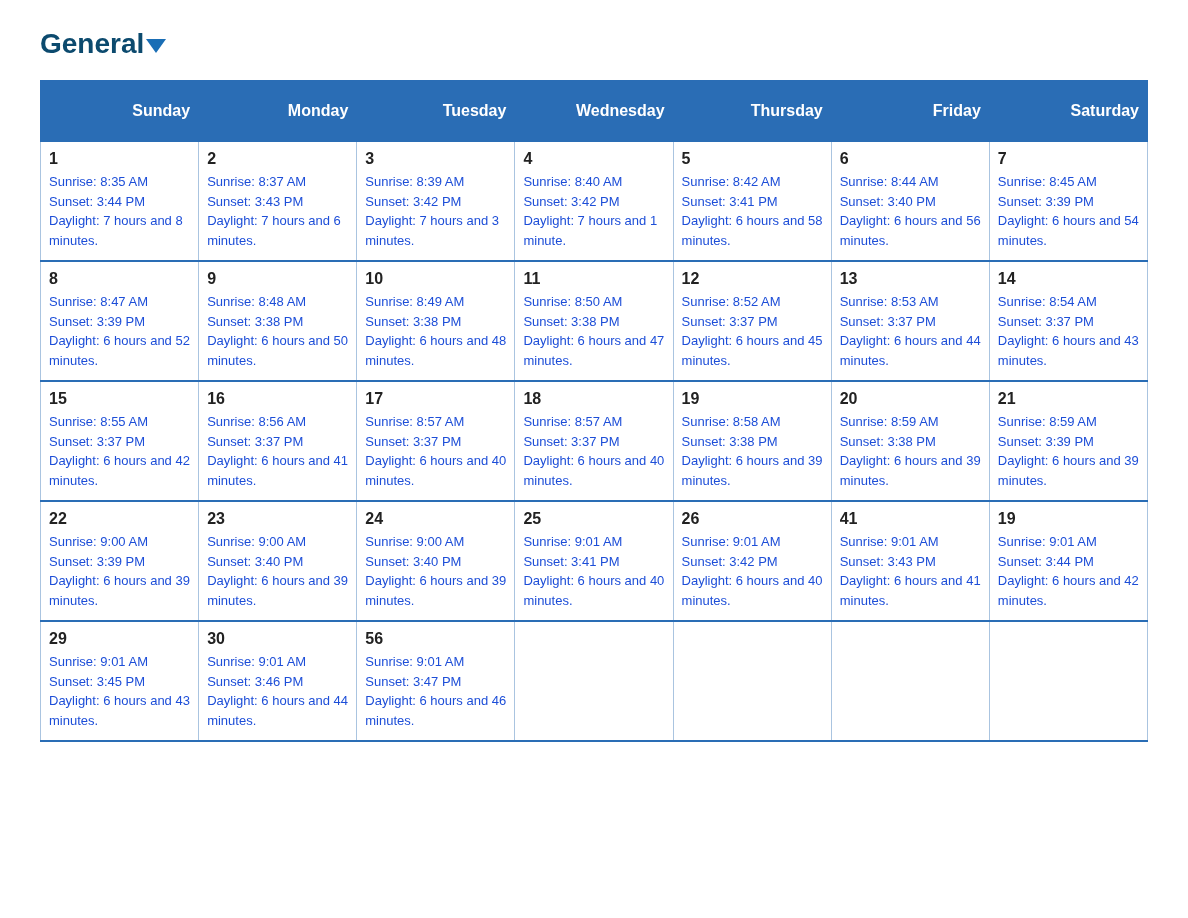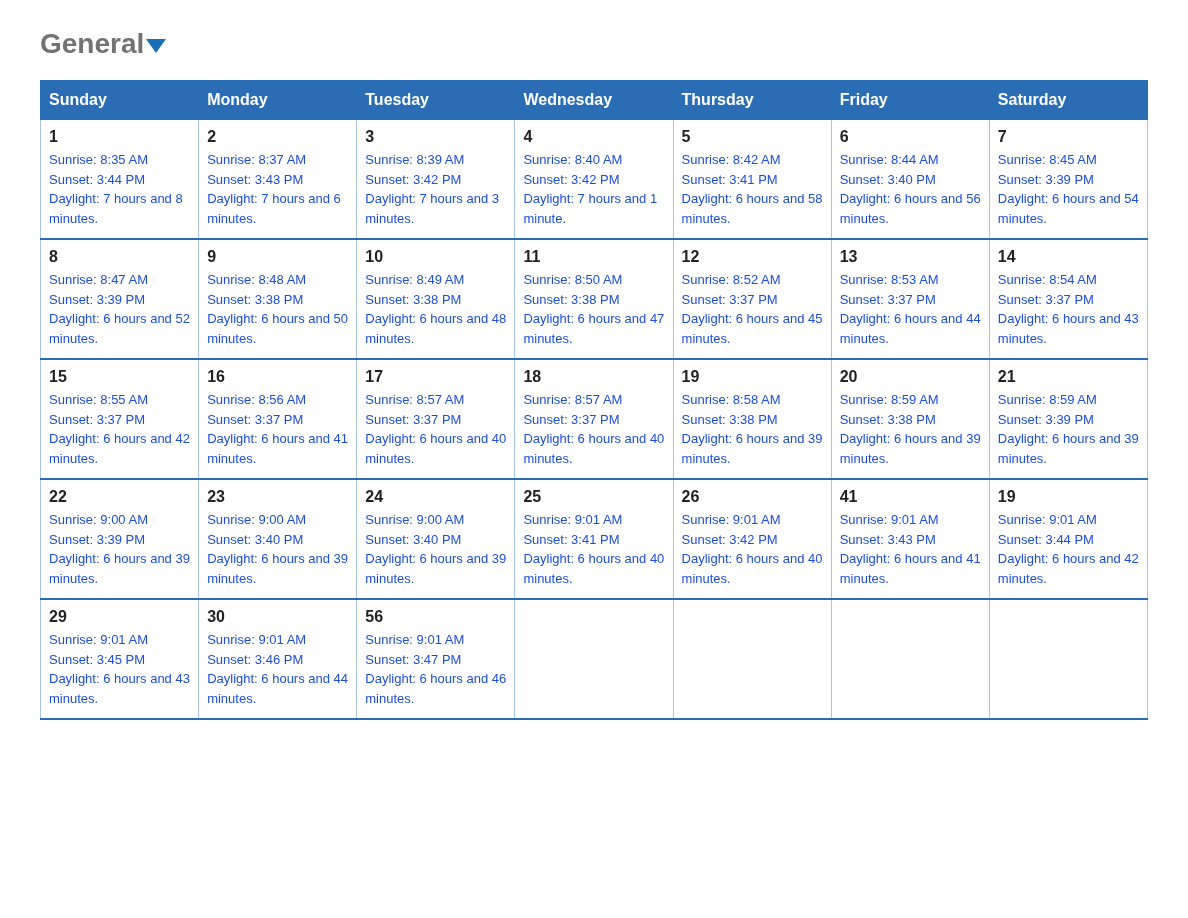--- a/index.html
+++ b/index.html
@@ -17,21 +17,21 @@
       margin-bottom: 20px;
     }
     .logo {
       display: flex;
       flex-direction: column;
       line-height: 1;
     }
     .logo-top {
       font-size: 28px;
       font-weight: bold;
-      color: #737373;
+      color: #0c4a6e;
     }
     .logo-triangle {
       display: inline-block;
       width: 0;
       height: 0;
       border-left: 10px solid transparent;
       border-right: 10px solid transparent;
       border-top: 14px solid #1a6eb5;
       margin-left: 2px;
       vertical-align: middle;
@@ -57,24 +57,24 @@
       margin-top: 4px;
     }
     table {
       width: 100%;
       border-collapse: collapse;
       table-layout: fixed;
     }
     thead tr th {
       background: #2a6db5;
       color: #fff;
-      padding: 10px 8px;
+      padding: 21px 8px;
       font-size: 16px;
       font-weight: bold;
-      text-align: left;
+      text-align: right;
       border: 1px solid #2a6db5;
     }
     tbody tr td {
       vertical-align: top;
       padding: 8px 8px 10px 8px;
       border: 1px solid #aac4e0;
       font-size: 13px;
       color: #222;
       min-height: 90px;
       height: 110px;

